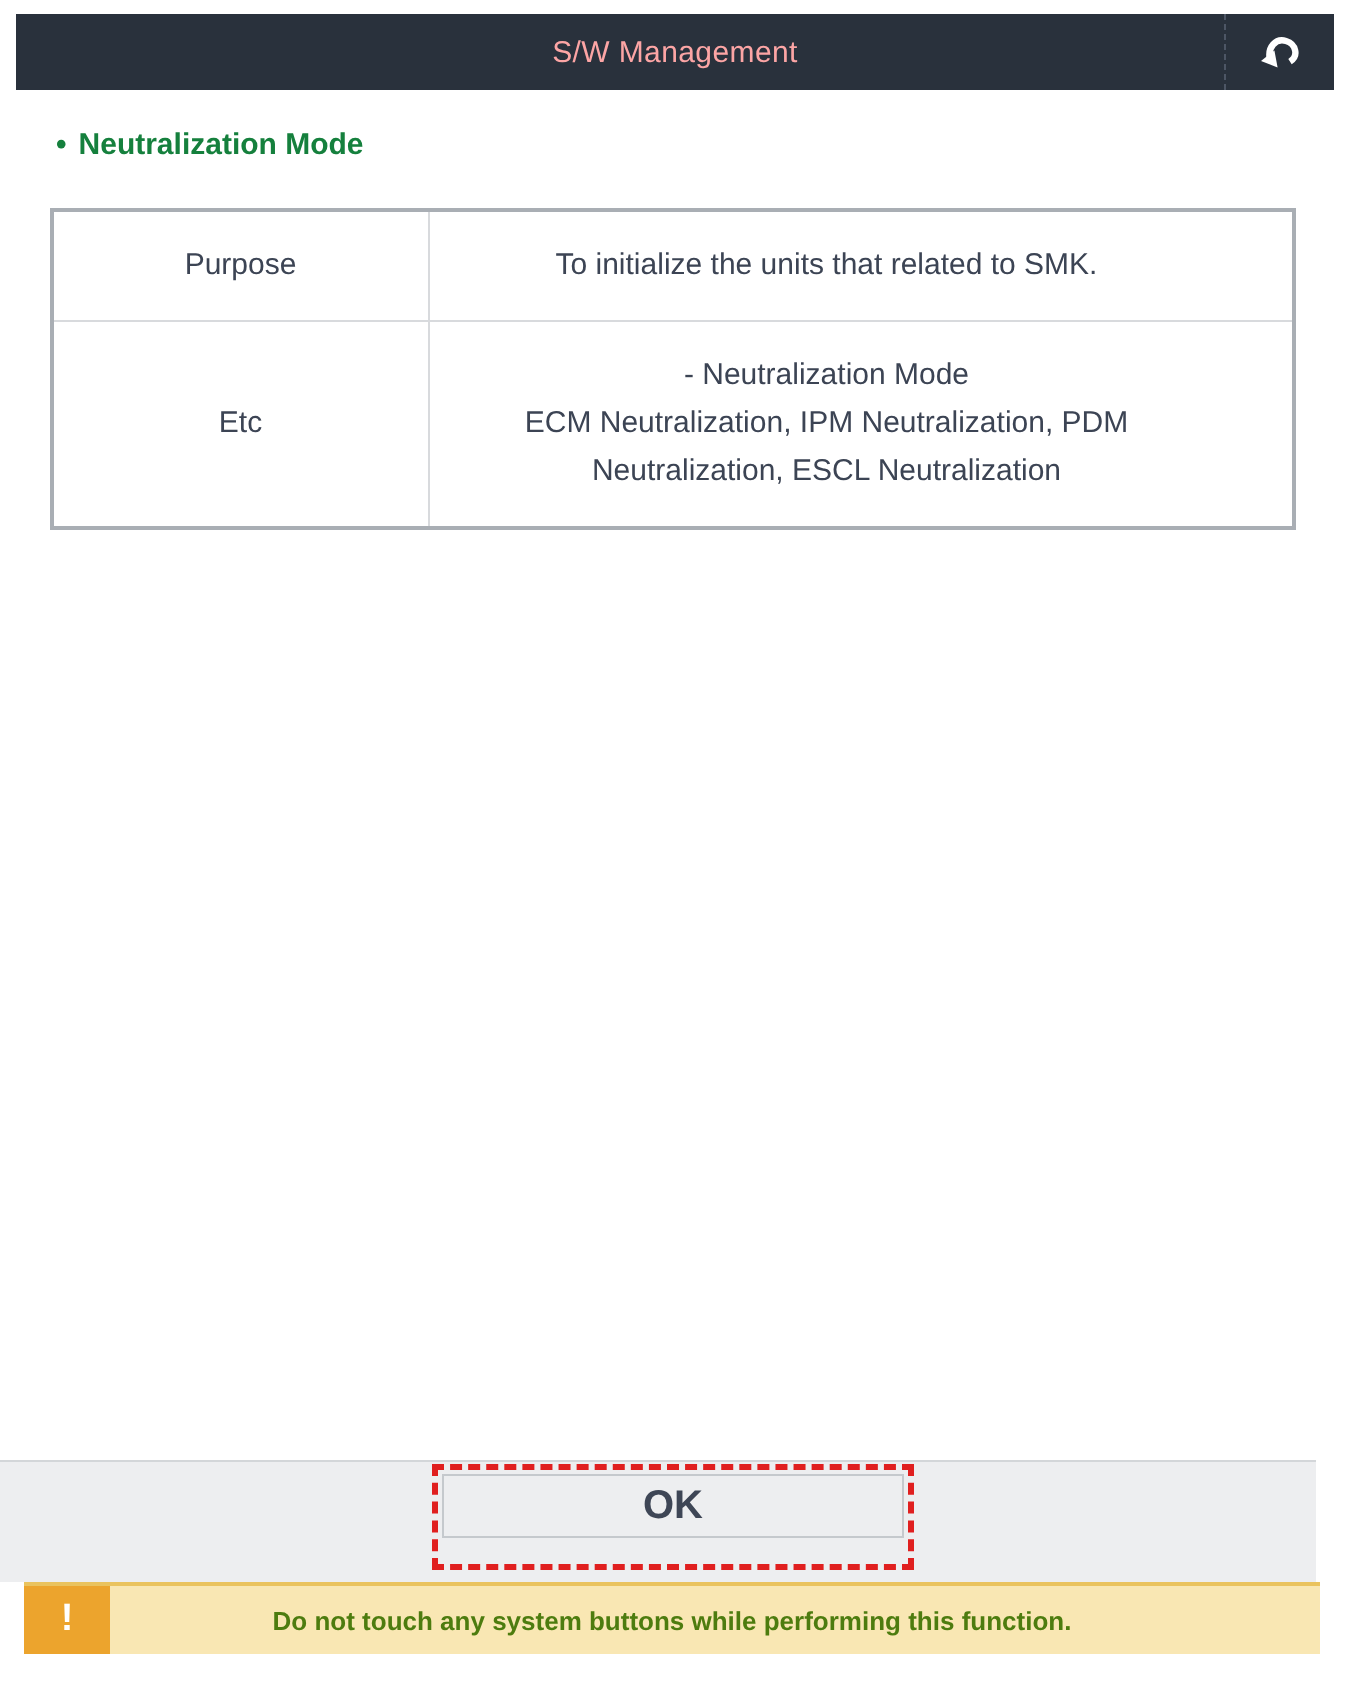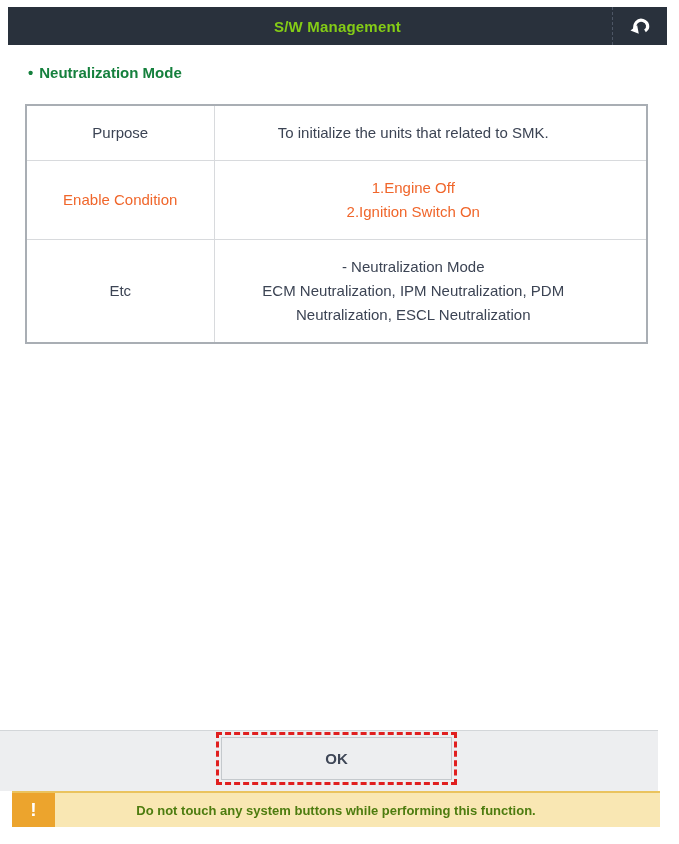--- a/index.html
+++ b/index.html
@@ -11,21 +11,21 @@
   }
 
   
   .header {
     position: absolute; left: 8px; top: 7px; width: 659px; height: 38px;
     background: #29313c;
   }
   .header-title {
     position: absolute; left: 0; top: 0; width: 100%; height: 100%;
     display: flex; align-items: center; justify-content: center;
-    color: #84cc16; font-size: 15px; font-weight: bold; letter-spacing: 0.2px;
+    color: #fca5a5; font-size: 15px; font-weight: normal; letter-spacing: 0.2px;
   }
   .back-button {
     position: absolute; right: 0; top: 0; width: 54px; height: 38px;
     border-left: 1px dashed #4d5665;
     display: flex; align-items: center; justify-content: center;
     cursor: pointer; background: transparent;
   }
 
   
   .section-heading {
@@ -58,24 +58,24 @@
   }
   .info-table tr.highlight td { color: #f0662b; }
 
   
   .ok-bar {
     position: absolute; left: 0; top: 730px; width: 658px; height: 61px;
     background: #edeef0; border-top: 1px solid #d3d6d9;
     box-sizing: border-box;
   }
   .ok-button {
-    position: absolute; left: 221px; top: 737px; width: 231px; height: 43px;
+    position: absolute; left: 221px; top: 737px; width: 231px; height: 32px;
     background: #edeef0; border: 1px solid #c5c9cd; box-sizing: border-box;
     display: flex; align-items: center; justify-content: center;
-    font-size: 15px; font-weight: bold; color: #3e4656;
+    font-size: 20px; font-weight: bold; color: #3e4656;
     cursor: pointer;
   }
   .focus-annotation {
     position: absolute; left: 216px; top: 732px; width: 241px; height: 53px;
     border: 3px dashed #e01f1f; box-sizing: border-box;
     pointer-events: none;
   }
 
   
   .warning-bar {
@@ -114,27 +114,20 @@
 </div>
 
 <table class="info-table">
   <tbody>
       <tr>
         <td class="label-cell">Purpose</td>
         <td class="value-cell">
           <div>To initialize the units that related to SMK.</div>
         </td>
       </tr>
-      <tr class="highlight">
-        <td class="label-cell">Enable Condition</td>
-        <td class="value-cell">
-          <div>1.Engine Off</div>
-          <div>2.Ignition Switch On</div>
-        </td>
-      </tr>
       <tr>
         <td class="label-cell">Etc</td>
         <td class="value-cell">
           <div>- Neutralization Mode</div>
           <div>ECM Neutralization, IPM Neutralization, PDM Neutralization, ESCL Neutralization</div>
         </td>
       </tr>
     </tbody>
 </table>
 

